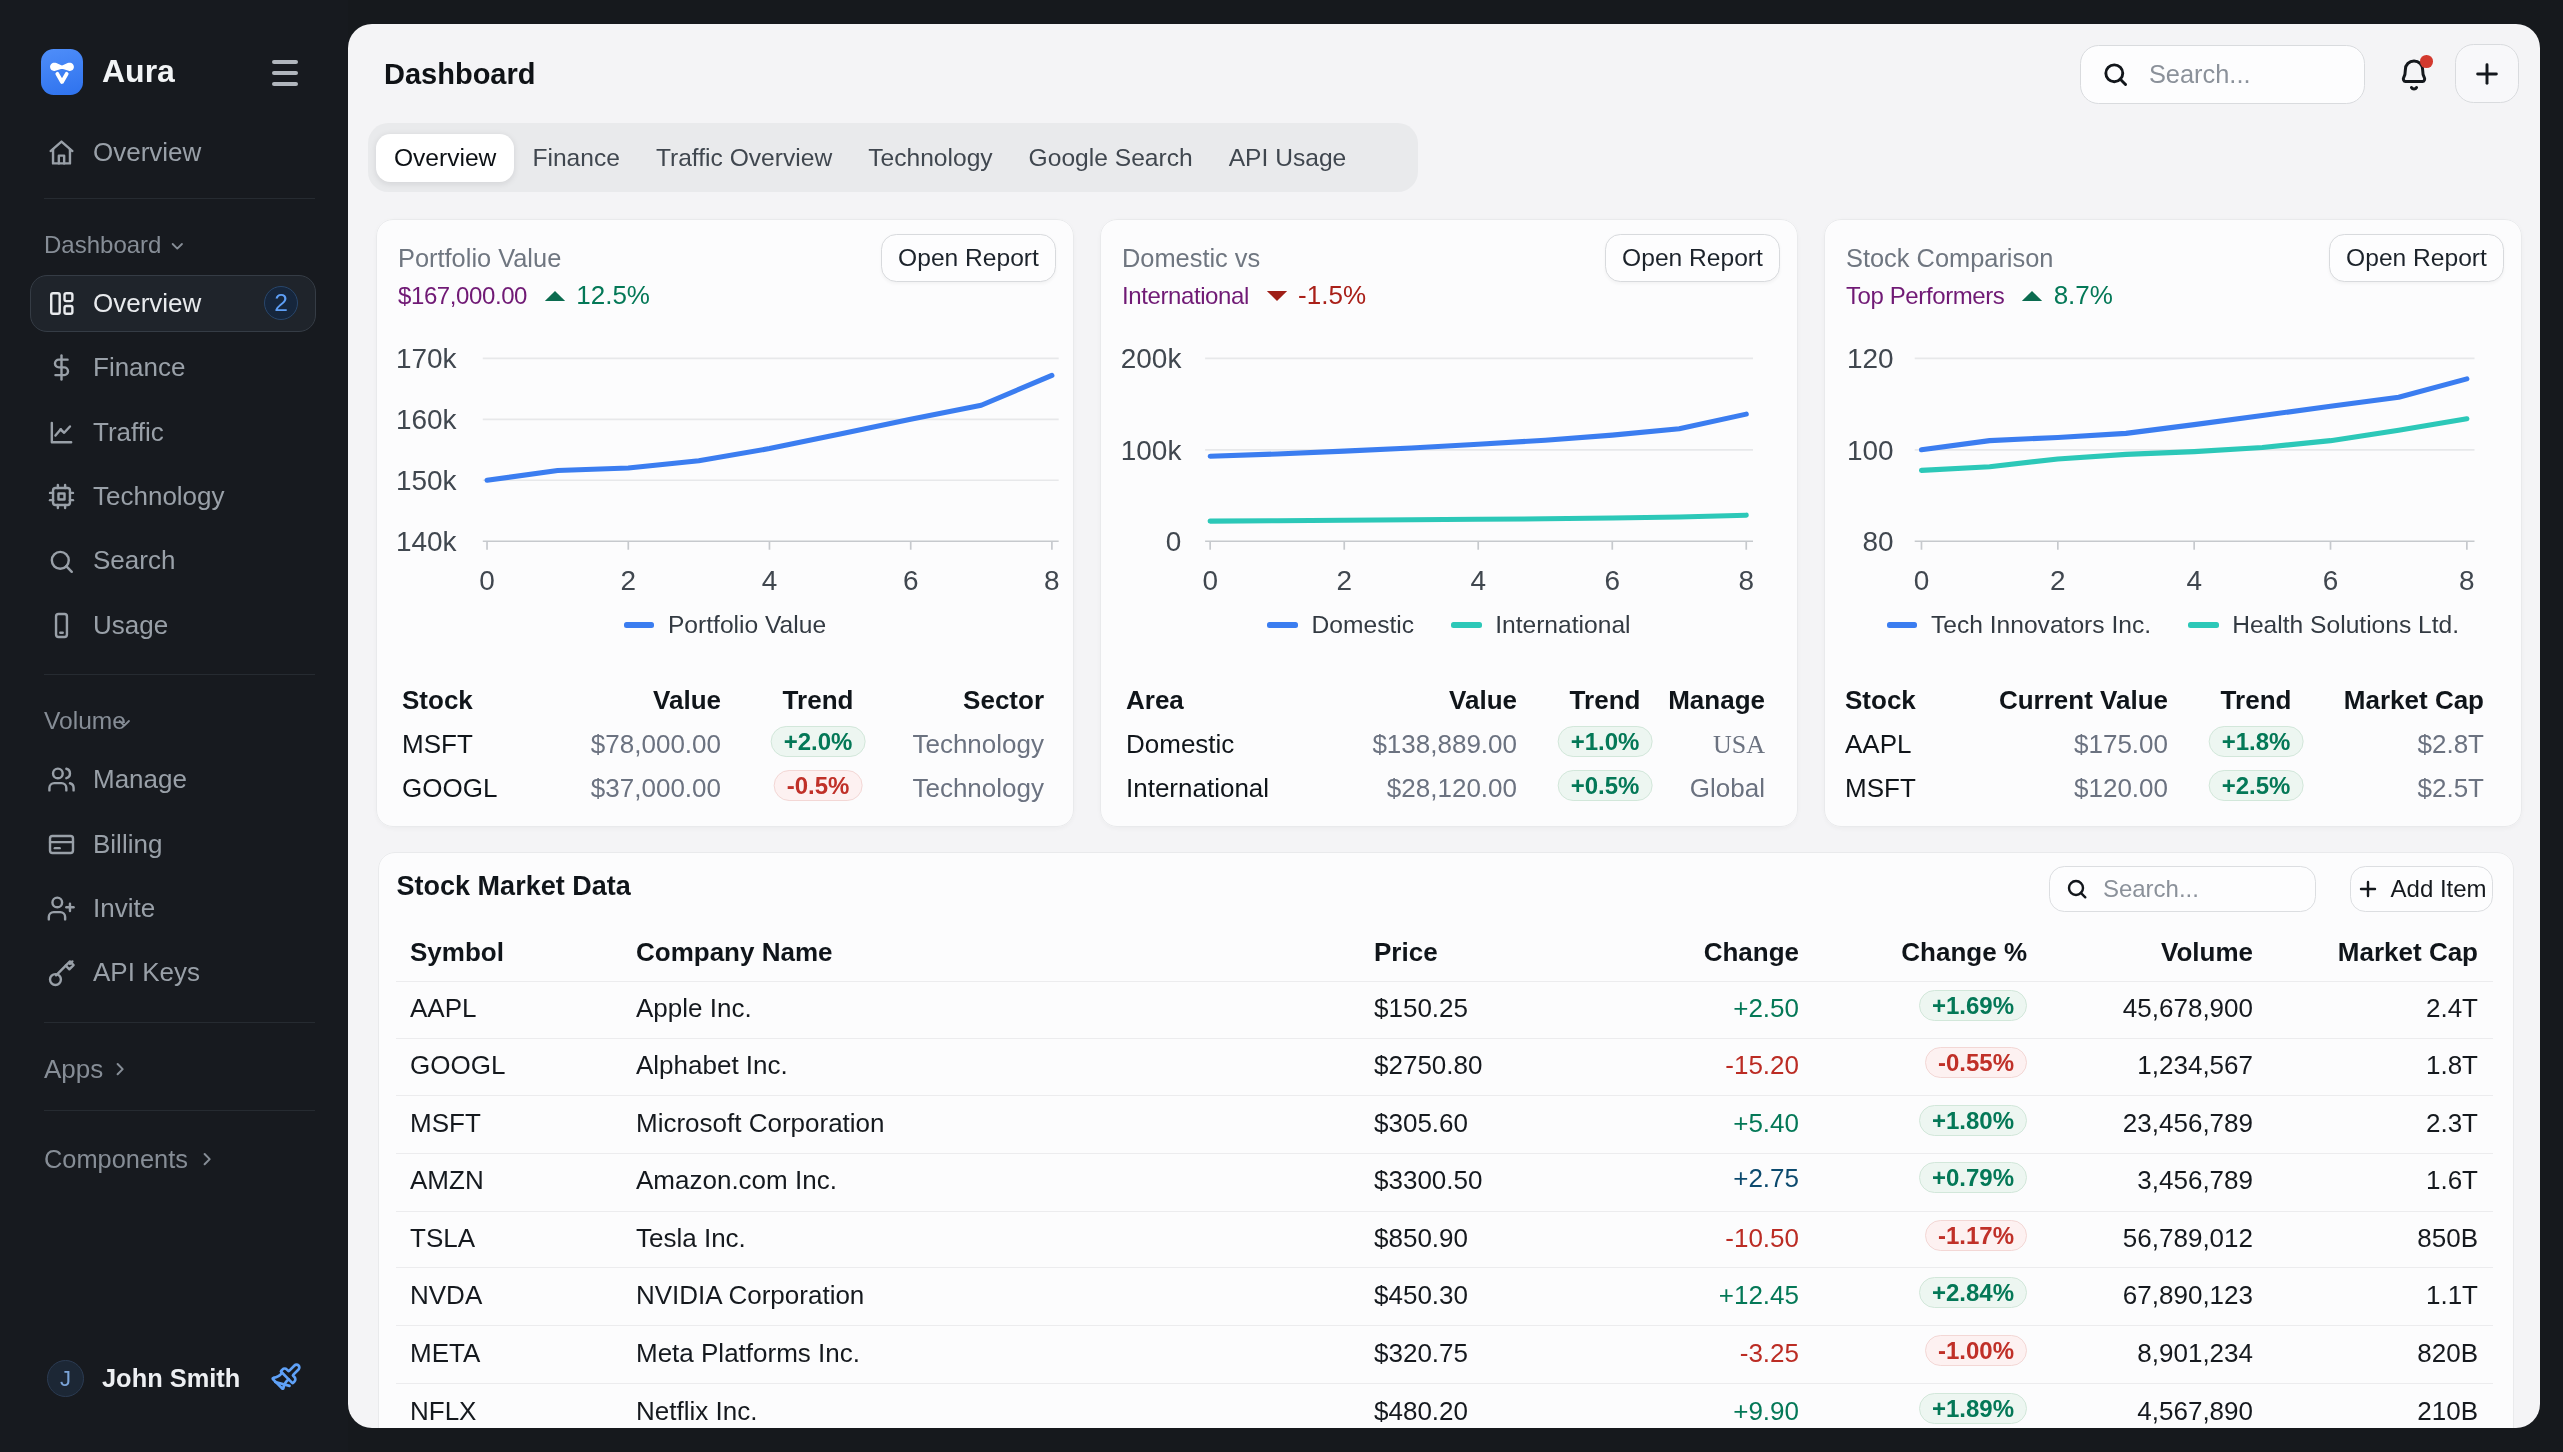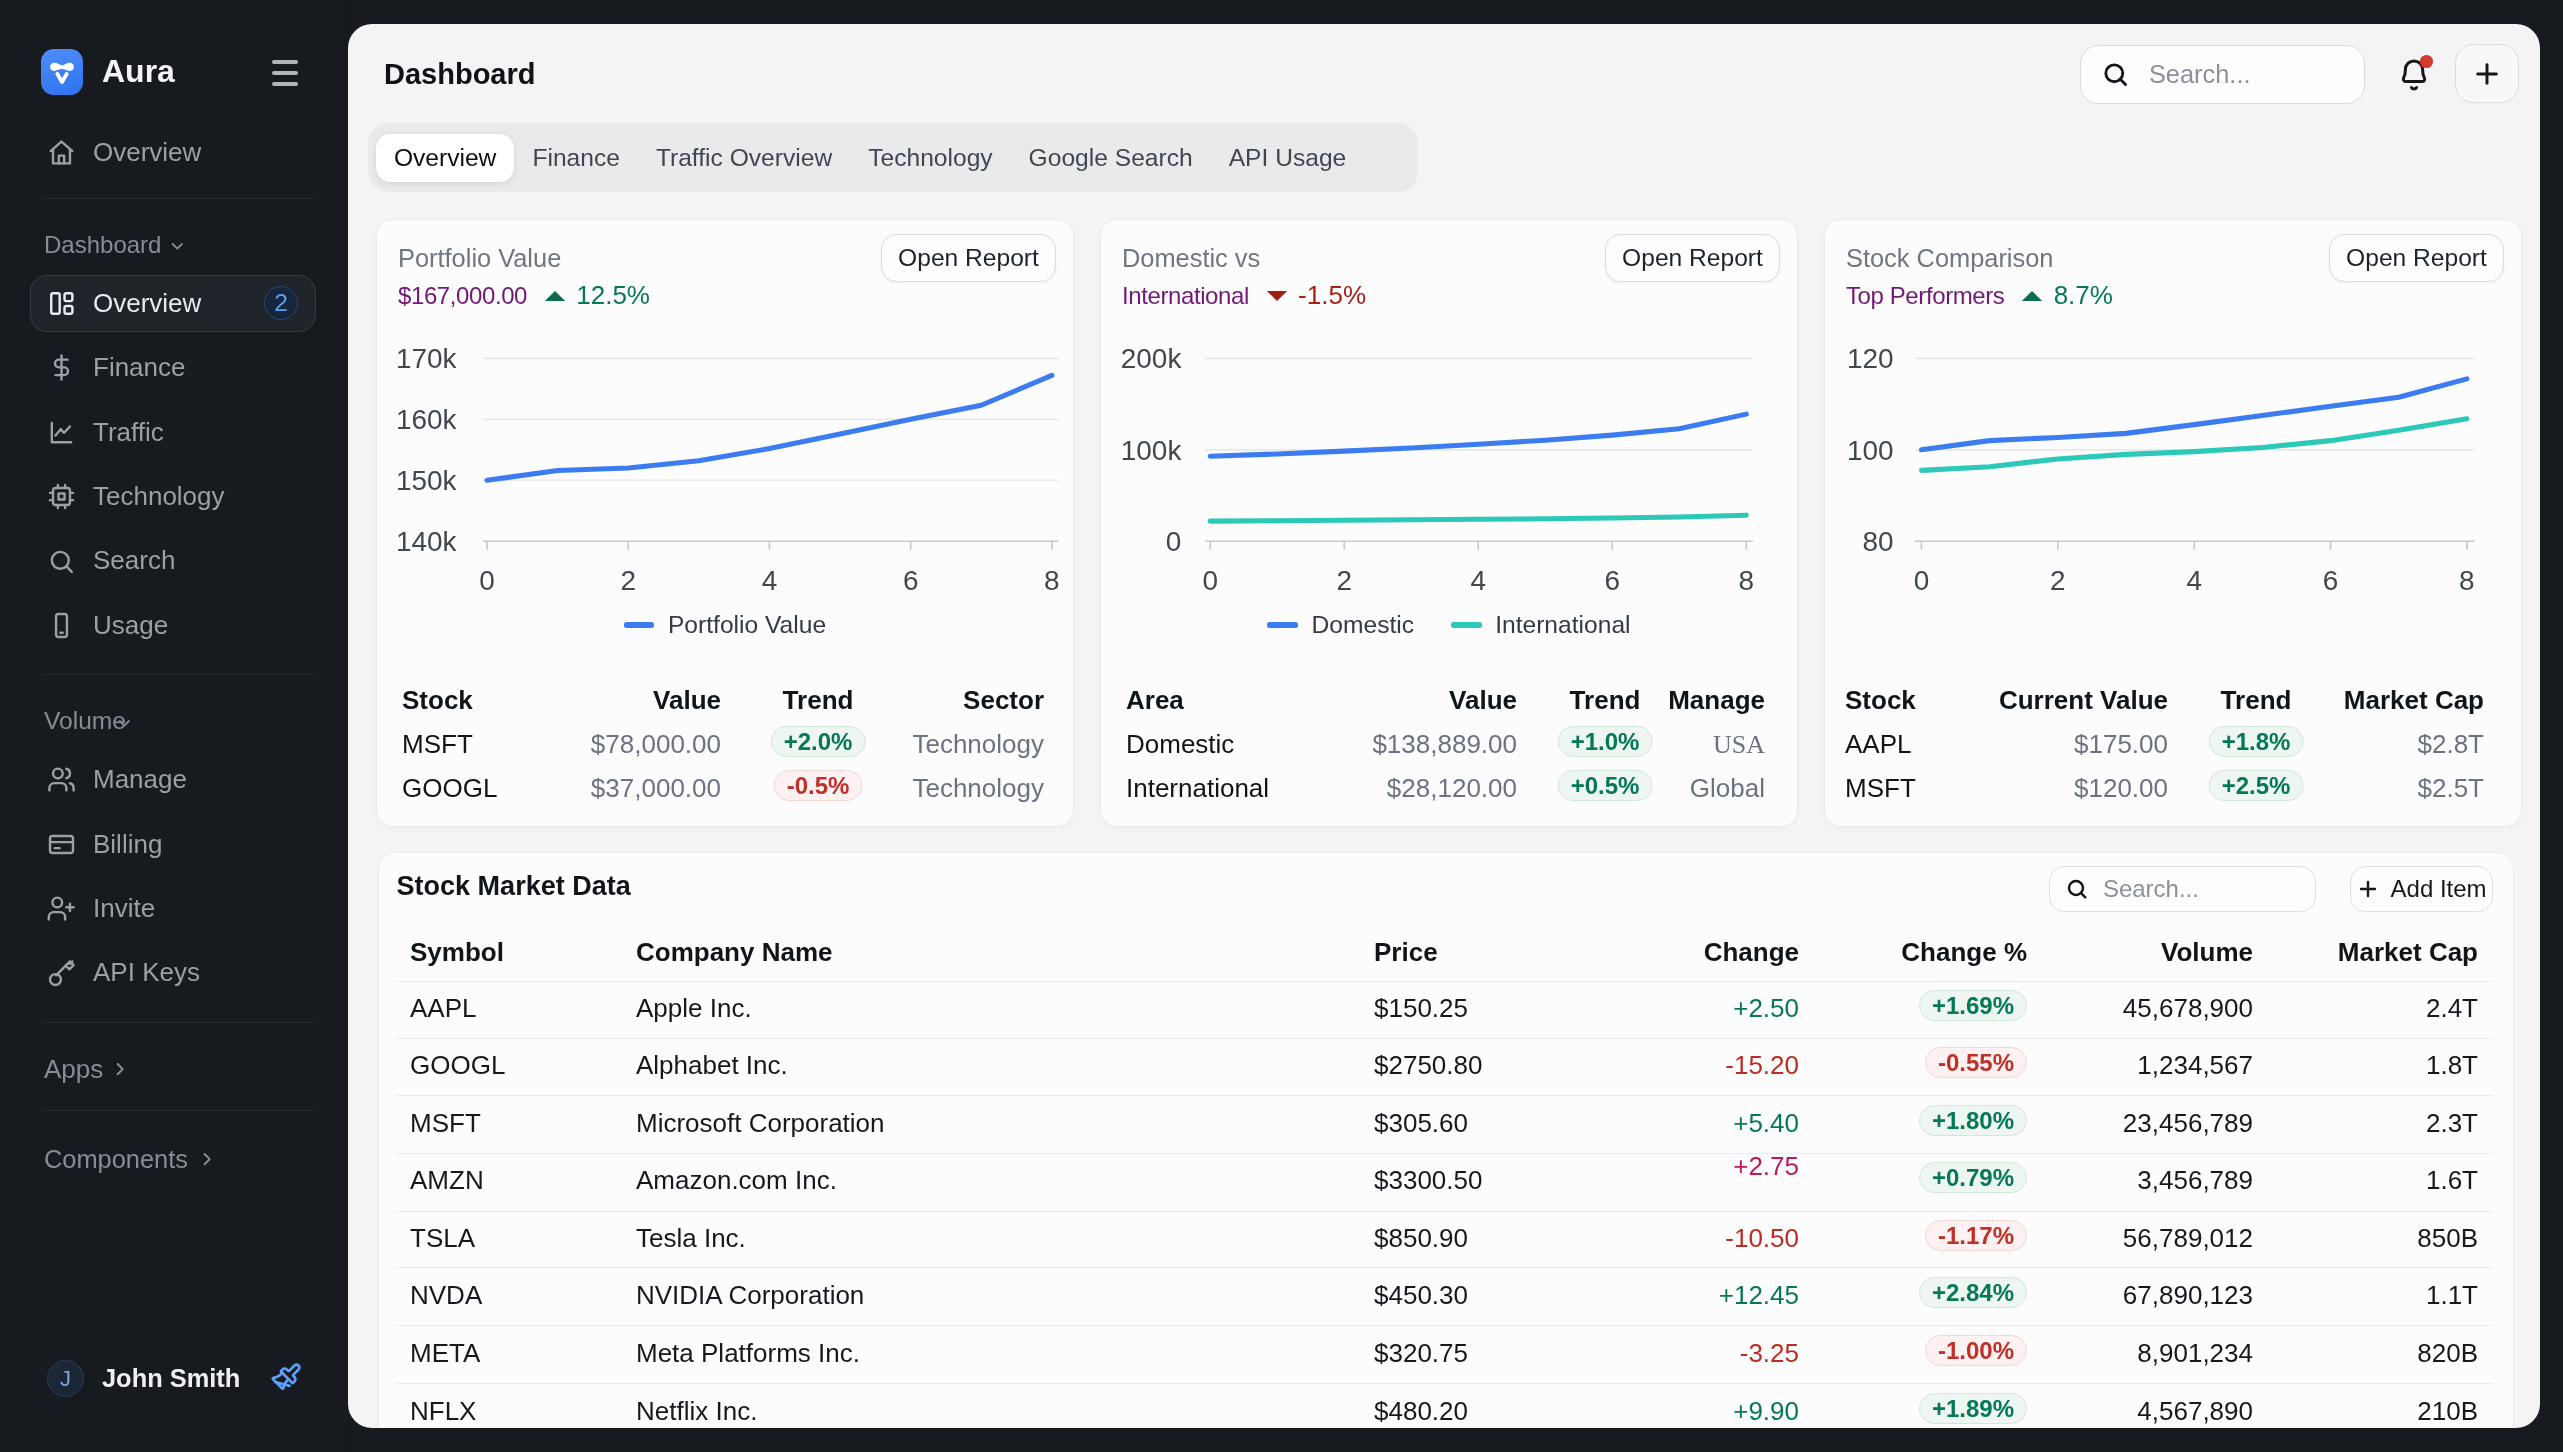--- a/index.html
+++ b/index.html
@@ -304,20 +304,24 @@
         <text x="82" y="144" text-anchor="end" font-size="33" fill="#40474f">100</text>
         <text x="82" y="252" text-anchor="end" font-size="33" fill="#40474f">80</text>
         <text x="115" y="298" text-anchor="middle" font-size="33" fill="#40474f">0</text>
         <text x="276" y="298" text-anchor="middle" font-size="33" fill="#40474f">2</text>
         <text x="437" y="298" text-anchor="middle" font-size="33" fill="#40474f">4</text>
         <text x="598" y="298" text-anchor="middle" font-size="33" fill="#40474f">6</text>
         <text x="759" y="298" text-anchor="middle" font-size="33" fill="#40474f">8</text>
         <polyline points="115.0,132.0 195.5,121.2 276.0,117.4 356.5,112.6 437.0,102.3 517.5,91.5 598.0,80.7 678.5,69.9 759.0,48.3" fill="none" stroke="#3b7df0" stroke-width="6" stroke-linejoin="round" stroke-linecap="round"></polyline>
         <polyline points="115.0,156.3 195.5,152.0 276.0,142.8 356.5,137.4 437.0,134.2 517.5,129.3 598.0,121.2 678.5,108.8 759.0,95.3" fill="none" stroke="#2cc8b8" stroke-width="6" stroke-linejoin="round" stroke-linecap="round"></polyline>
       </svg>
+      <div class="legend">
+        <span class="lgi"><span class="lgd" style="background:#3b7df0"></span>Tech Innovators Inc.</span>
+        <span class="lgi"><span class="lgd" style="background:#2cc8b8"></span>Health Solutions Ltd.</span>
+      </div>
       <div class="th" style="top:463px;left:21px;">Stock</div>
       <div class="th" style="top:463px;right:354px;">Current Value</div>
       <div class="th" style="top:463px;left:432px;transform:translateX(-50%);">Trend</div>
       <div class="th" style="top:463px;right:38px;">Market Cap</div>
       <div class="td1" style="top:507px;left:21px;">AAPL</div>
       <div class="td2" style="top:507px;right:354px;">$175.00</div>
       <div class="tdp" style="top:507px;left:432px;transform:translateX(-50%);"><span class="pillg">+1.8%</span></div>
       <div class="td2" style="top:507px;right:38px;">$2.8T</div>
       <div class="td1" style="top:551px;left:21px;">MSFT</div>
       <div class="td2" style="top:551px;right:354px;">$120.00</div>
@@ -369,21 +373,21 @@
       <div class="btd" style="top:253px;left:32px">MSFT</div>
       <div class="btd" style="top:253px;left:258px">Microsoft Corporation</div>
       <div class="btd" style="top:253px;left:996px">$305.60</div>
       <div class="btd" style="top:253px;right:715px;color:#047857">+5.40</div>
       <div class="tdp" style="position:absolute;top:253px;right:487px"><span class="pillg">+1.80%</span></div>
       <div class="btd" style="top:253px;right:261px">23,456,789</div>
       <div class="btd" style="top:253px;right:36px">2.3T</div>
       <div class="btd" style="top:310px;left:32px">AMZN</div>
       <div class="btd" style="top:310px;left:258px">Amazon.com Inc.</div>
       <div class="btd" style="top:310px;left:996px">$3300.50</div>
-      <div class="btd" style="top:296px;right:715px;color:#be185d">+2.75</div>
+      <div class="btd" style="top:308px;right:715px;color:#0c4a6e">+2.75</div>
       <div class="tdp" style="position:absolute;top:310px;right:487px"><span class="pillg">+0.79%</span></div>
       <div class="btd" style="top:310px;right:261px">3,456,789</div>
       <div class="btd" style="top:310px;right:36px">1.6T</div>
       <div class="btd" style="top:368px;left:32px">TSLA</div>
       <div class="btd" style="top:368px;left:258px">Tesla Inc.</div>
       <div class="btd" style="top:368px;left:996px">$850.90</div>
       <div class="btd" style="top:368px;right:715px;color:#bb2c24">-10.50</div>
       <div class="tdp" style="position:absolute;top:368px;right:487px"><span class="pillr">-1.17%</span></div>
       <div class="btd" style="top:368px;right:261px">56,789,012</div>
       <div class="btd" style="top:368px;right:36px">850B</div>

